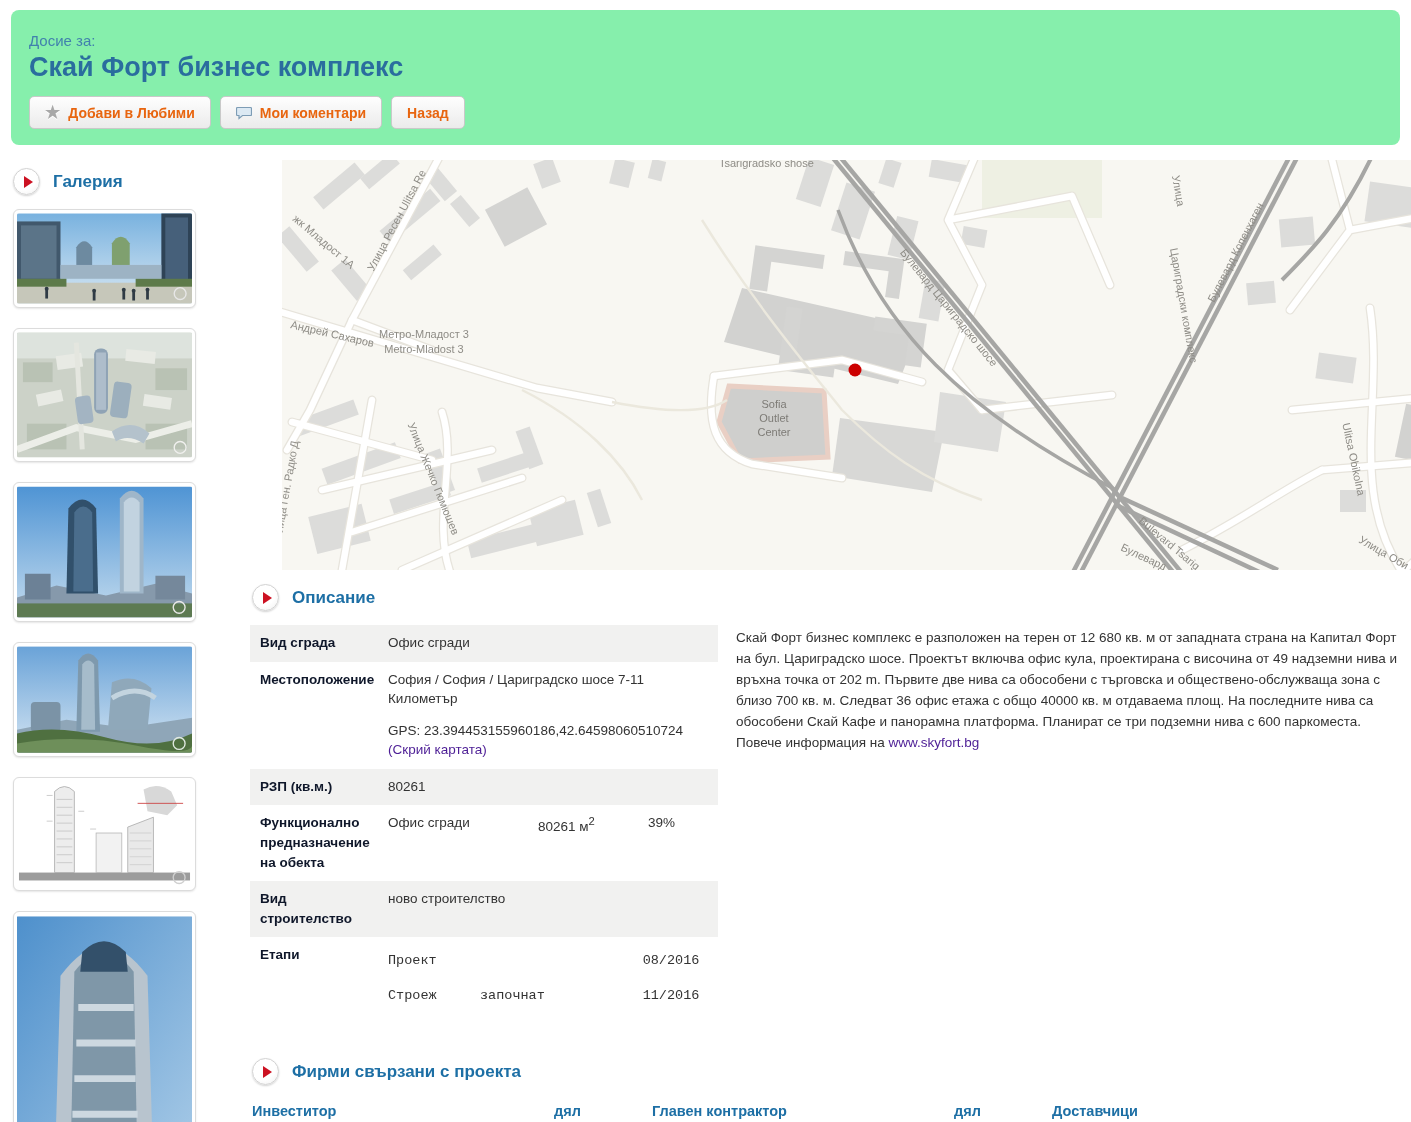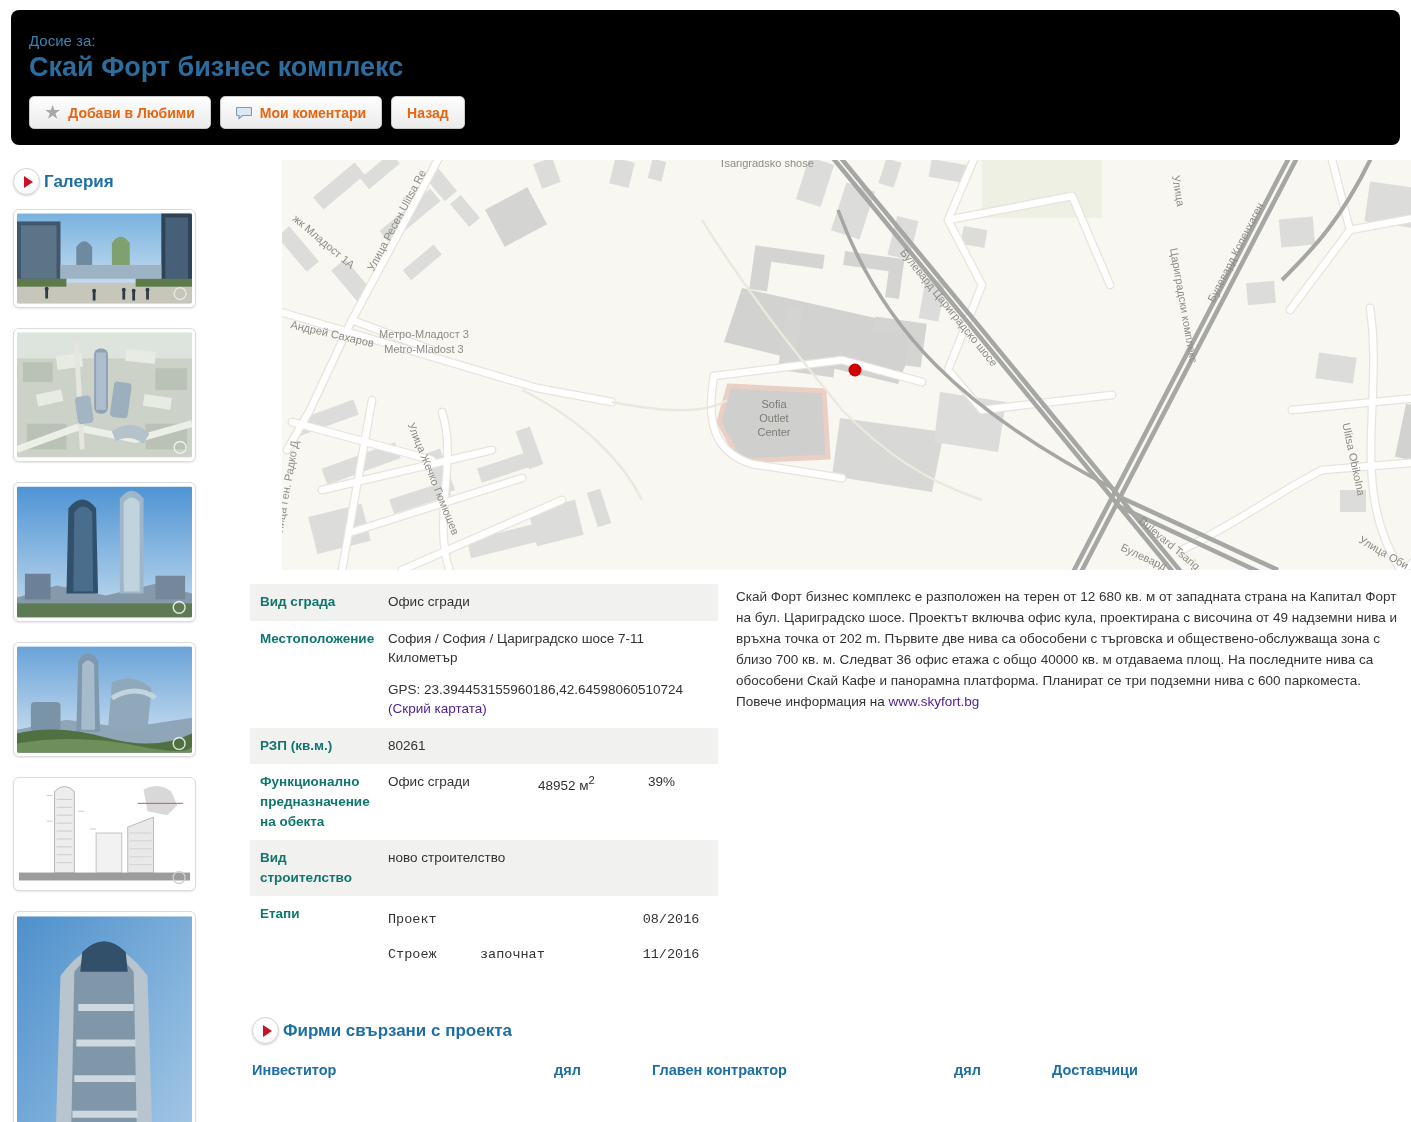--- a/index.html
+++ b/index.html
@@ -1,38 +1,38 @@
 <!DOCTYPE html>
 <html><head>
 <meta charset="utf-8">
 <style>
   * { margin:0; padding:0; box-sizing:border-box; }
   html,body { width:1411px; height:1122px; overflow:hidden; background:#fff;
     font-family:"Liberation Sans","DejaVu Sans",sans-serif; color:#333; }
 
   
-  .header-box { margin:10px 11px 0; background:#000000; border-radius:8px;
+  .header-box { margin:10px 11px 0; background:#86efac; border-radius:8px;
     padding:22px 18px 16px; height:135px; }
   .eyebrow { color:#4181ad; font-size:15px; margin-bottom:3px; }
   .page-title { color:#2a6d9e; font-size:27px; font-weight:bold; margin-bottom:13px; }
   .toolbar { display:flex; gap:9px; }
   .btn { display:inline-flex; align-items:center; gap:8px;
     background:linear-gradient(#fefefe,#ebebeb); border:1px solid #c9c9c9;
     border-radius:5px; padding:7px 15px; color:#e8650f; font-weight:bold;
     font-size:14px; cursor:pointer; }
   .star-ico { color:#a8a8a8; font-size:17px; line-height:1; text-shadow:0 1px 0 #fff; }
   .bubble-ico svg { display:block; }
 
   
   .content { display:flex; padding-left:11px; margin-top:15px; }
   .sidebar { width:225px; flex:none; }
   .main { flex:1; min-width:0; margin-left:14px; }
 
   
-  .section-head { display:flex; align-items:center; gap:4px; margin:8px 0 14px 2px; }
+  .section-head { display:flex; align-items:center; gap:13px; margin:8px 0 14px 2px; }
   .section-icon { width:27px; height:27px; border-radius:50%; flex:none;
     background:radial-gradient(circle at 38% 32%,#ffffff 55%,#efefef);
     border:1px solid #d2d2d2; box-shadow:0 1px 2px rgba(0,0,0,.18);
     display:flex; align-items:center; justify-content:center; }
   .section-icon .tri { width:0; height:0; border-left:9px solid #cc1122;
     border-top:6px solid transparent; border-bottom:6px solid transparent; margin-left:3px; }
   .section-title { color:#1d6fa5; font-size:17px; font-weight:bold; }
 
   
   .thumb { background:#fff; border:1px solid #dcdcdc; border-radius:6px; padding:3px;
@@ -44,21 +44,21 @@
   .map svg { display:block; }
   .map text { font-family:"Liberation Sans","DejaVu Sans",sans-serif; font-size:11px; fill:#8e8c86; }
   .map text.big { fill:#7d7b76; }
 
   
   .desc-section { margin-top:14px; }
   .desc-flex { display:flex; gap:18px; padding-right:11px; }
   .desc-table { width:468px; flex:none; }
   .drow { display:flex; padding:8px 10px 9px; font-size:13.5px; line-height:1.45; }
   .drow.shade { background:#f1f1f0; }
-  .dlabel { width:128px; flex:none; font-weight:bold; color:#0f766e; padding-right:10px; }
+  .dlabel { width:128px; flex:none; font-weight:bold; color:#0f172a; padding-right:10px; }
   .dval { flex:1; }
   .gps-block { margin-top:12px; }
   a.olink, .olink { color:#4c1d95; text-decoration:none; cursor:pointer; }
   .func-cols { display:flex; flex:1; }
   .fuse { width:150px; }
   .farea { width:110px; }
   .fpct { flex:1; }
   .stage-row { display:flex; margin-bottom:15px; }
   .stage-row:last-child { margin-bottom:2px; }
   .sname { width:92px; }
@@ -379,20 +379,26 @@
           <text x="1076" y="382" transform="rotate(30 1076 382)">Улица Оби</text>
           <text x="856" y="362" transform="rotate(40 856 362)">Bulevard Tsarig</text>
           <text x="838" y="390" transform="rotate(25 838 390)">Булевард</text>
           <text x="1142" y="172" transform="rotate(90 1142 172)">жк</text>
           <text x="890" y="16" transform="rotate(80 890 16)">Улица</text>
         </g>
       </svg>
     </div>
 
     <section class="desc-section">
+      <div class="section-head">
+        <span class="section-icon">
+            <span class="tri"></span>
+          </span>
+        <span class="section-title">Описание</span>
+      </div>
 
       <div class="desc-flex">
         <div class="desc-table">
 
           <div class="drow shade">
             <div class="dlabel">Вид сграда</div>
             <div class="dval">Офис сгради</div>
           </div>
 
           <div class="drow">
@@ -409,21 +415,21 @@
           <div class="drow shade">
             <div class="dlabel">РЗП (кв.м.)</div>
             <div class="dval">80261</div>
           </div>
 
           <div class="drow">
             <div class="dlabel">Функционално предназначение на обекта</div>
             <div class="func-cols">
               <div class="fuse">Офис сгради</div>
               <div class="farea">
-                <span>48952 м</span><sup>2</sup>
+                <span>80261 м</span><sup>2</sup>
               </div>
               <div class="fpct">39%</div>
             </div>
           </div>
 
           <div class="drow shade">
             <div class="dlabel">Вид строителство</div>
             <div class="dval">ново строителство</div>
           </div>
 

